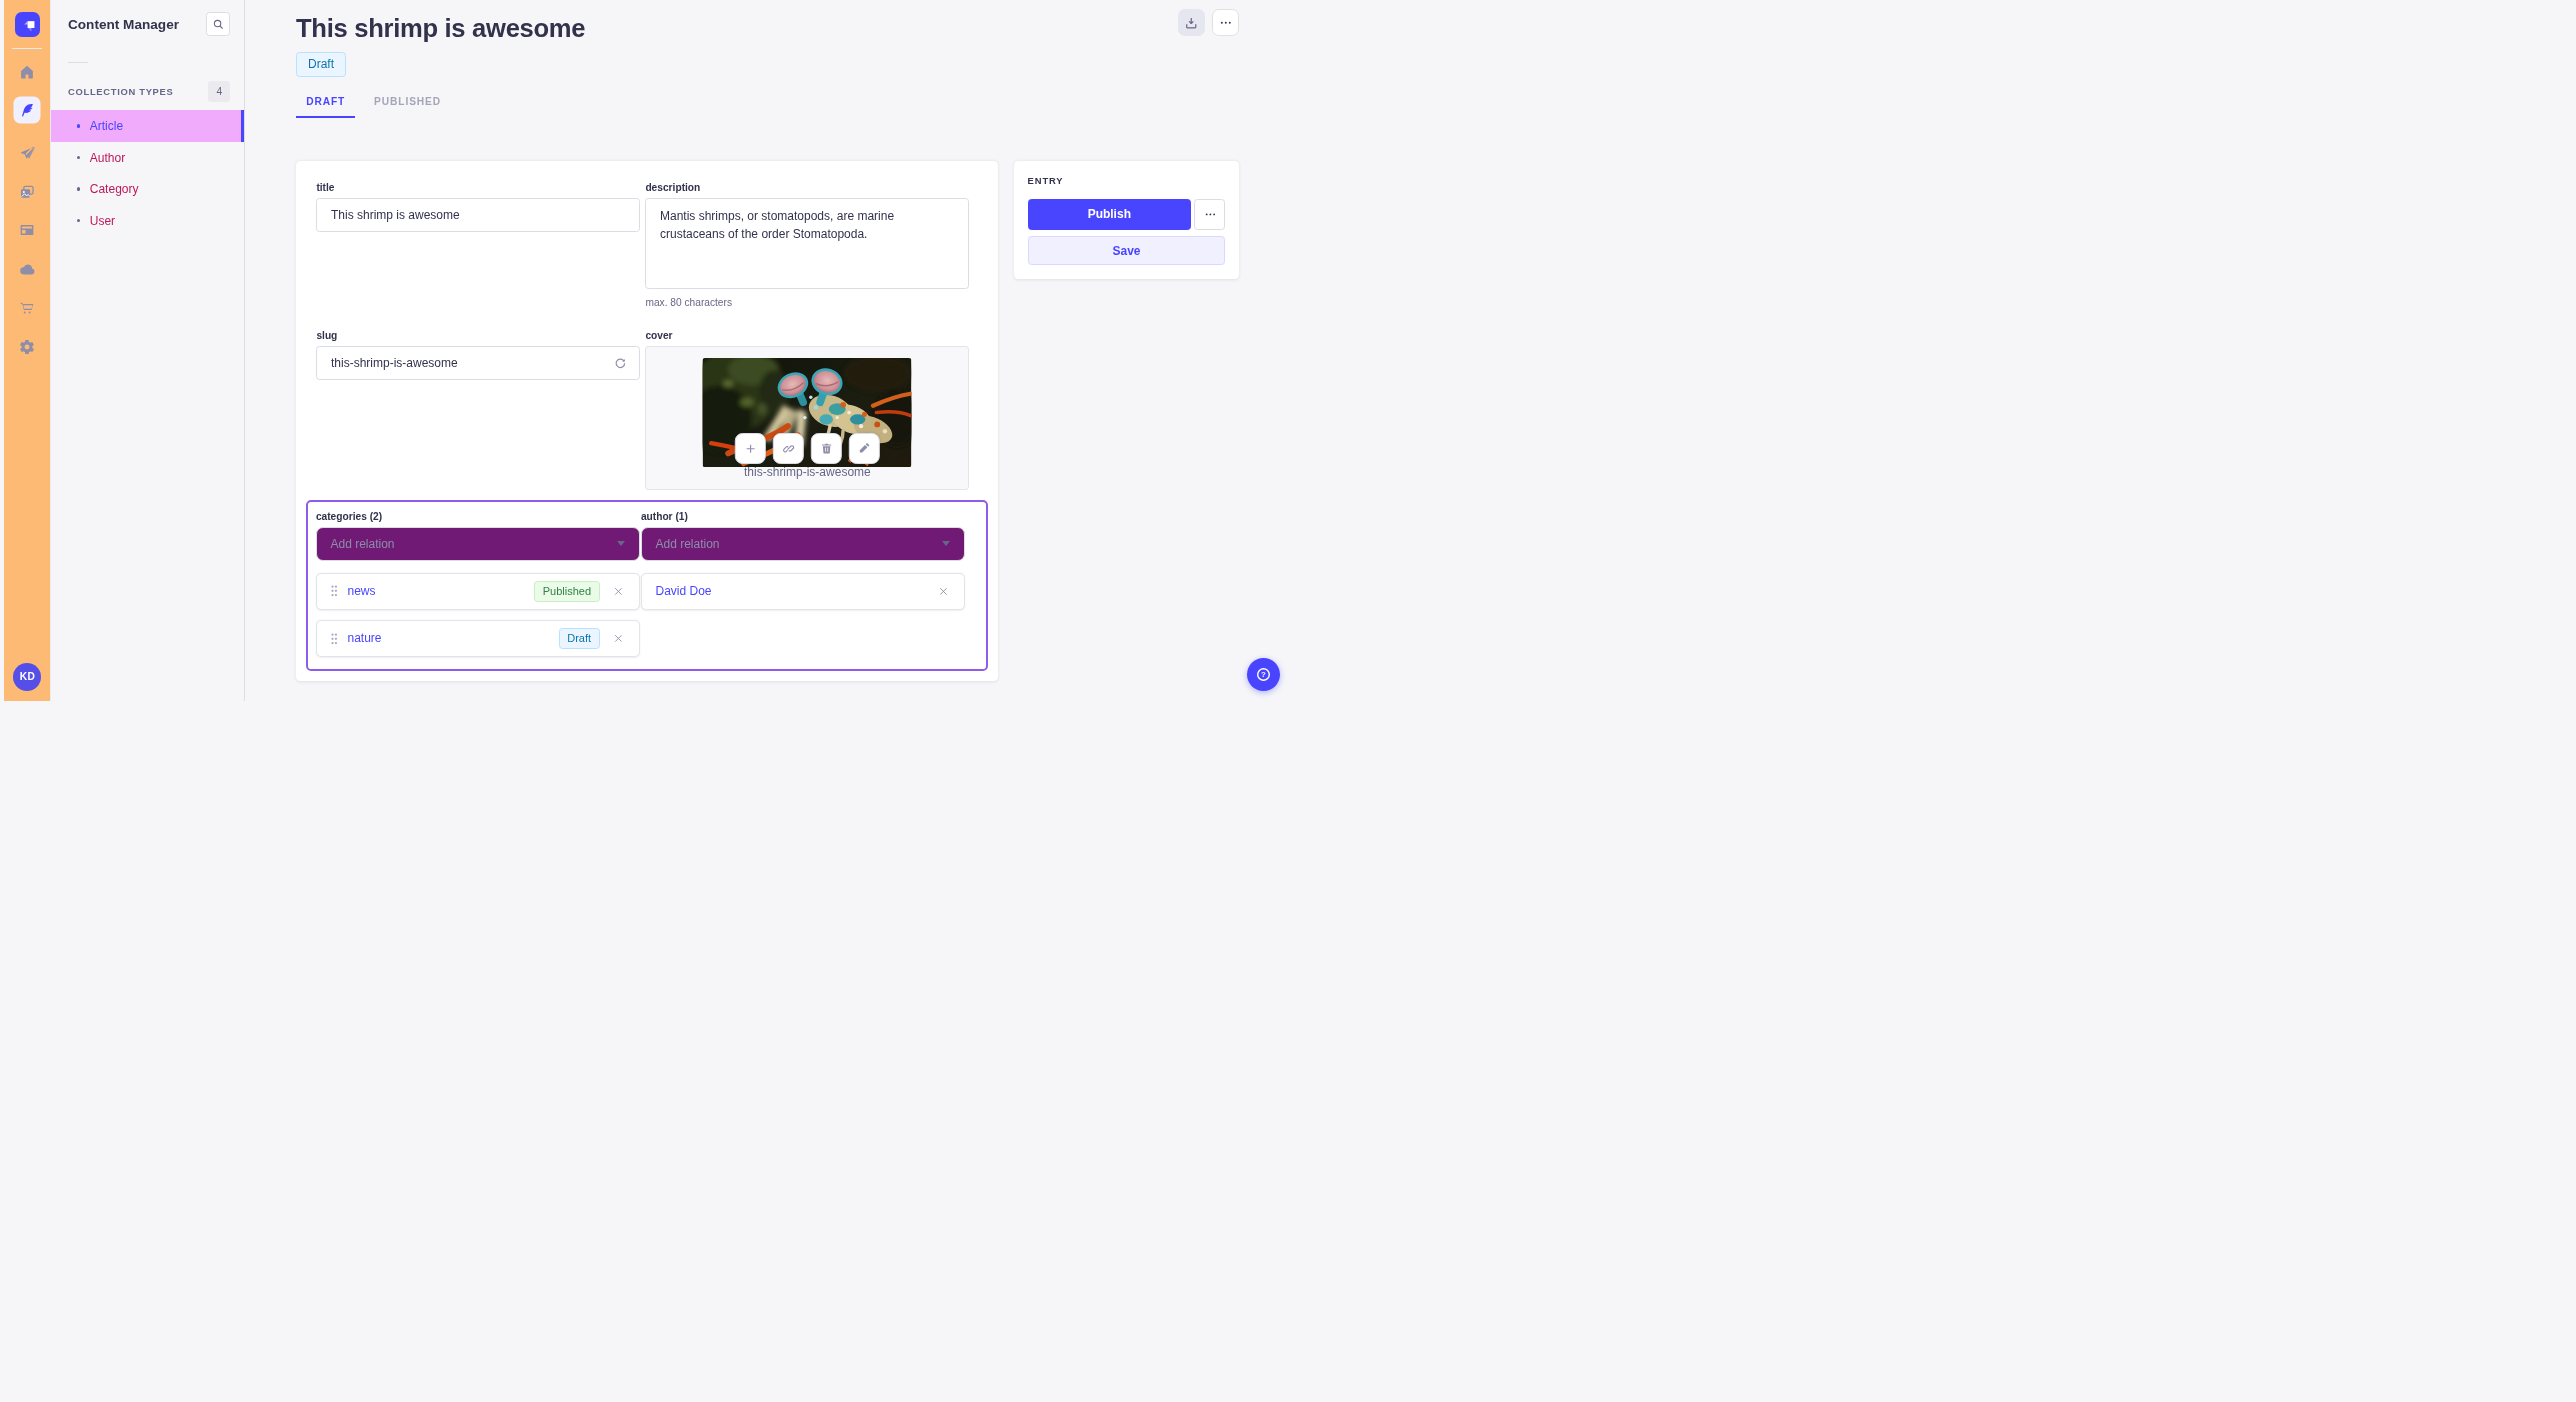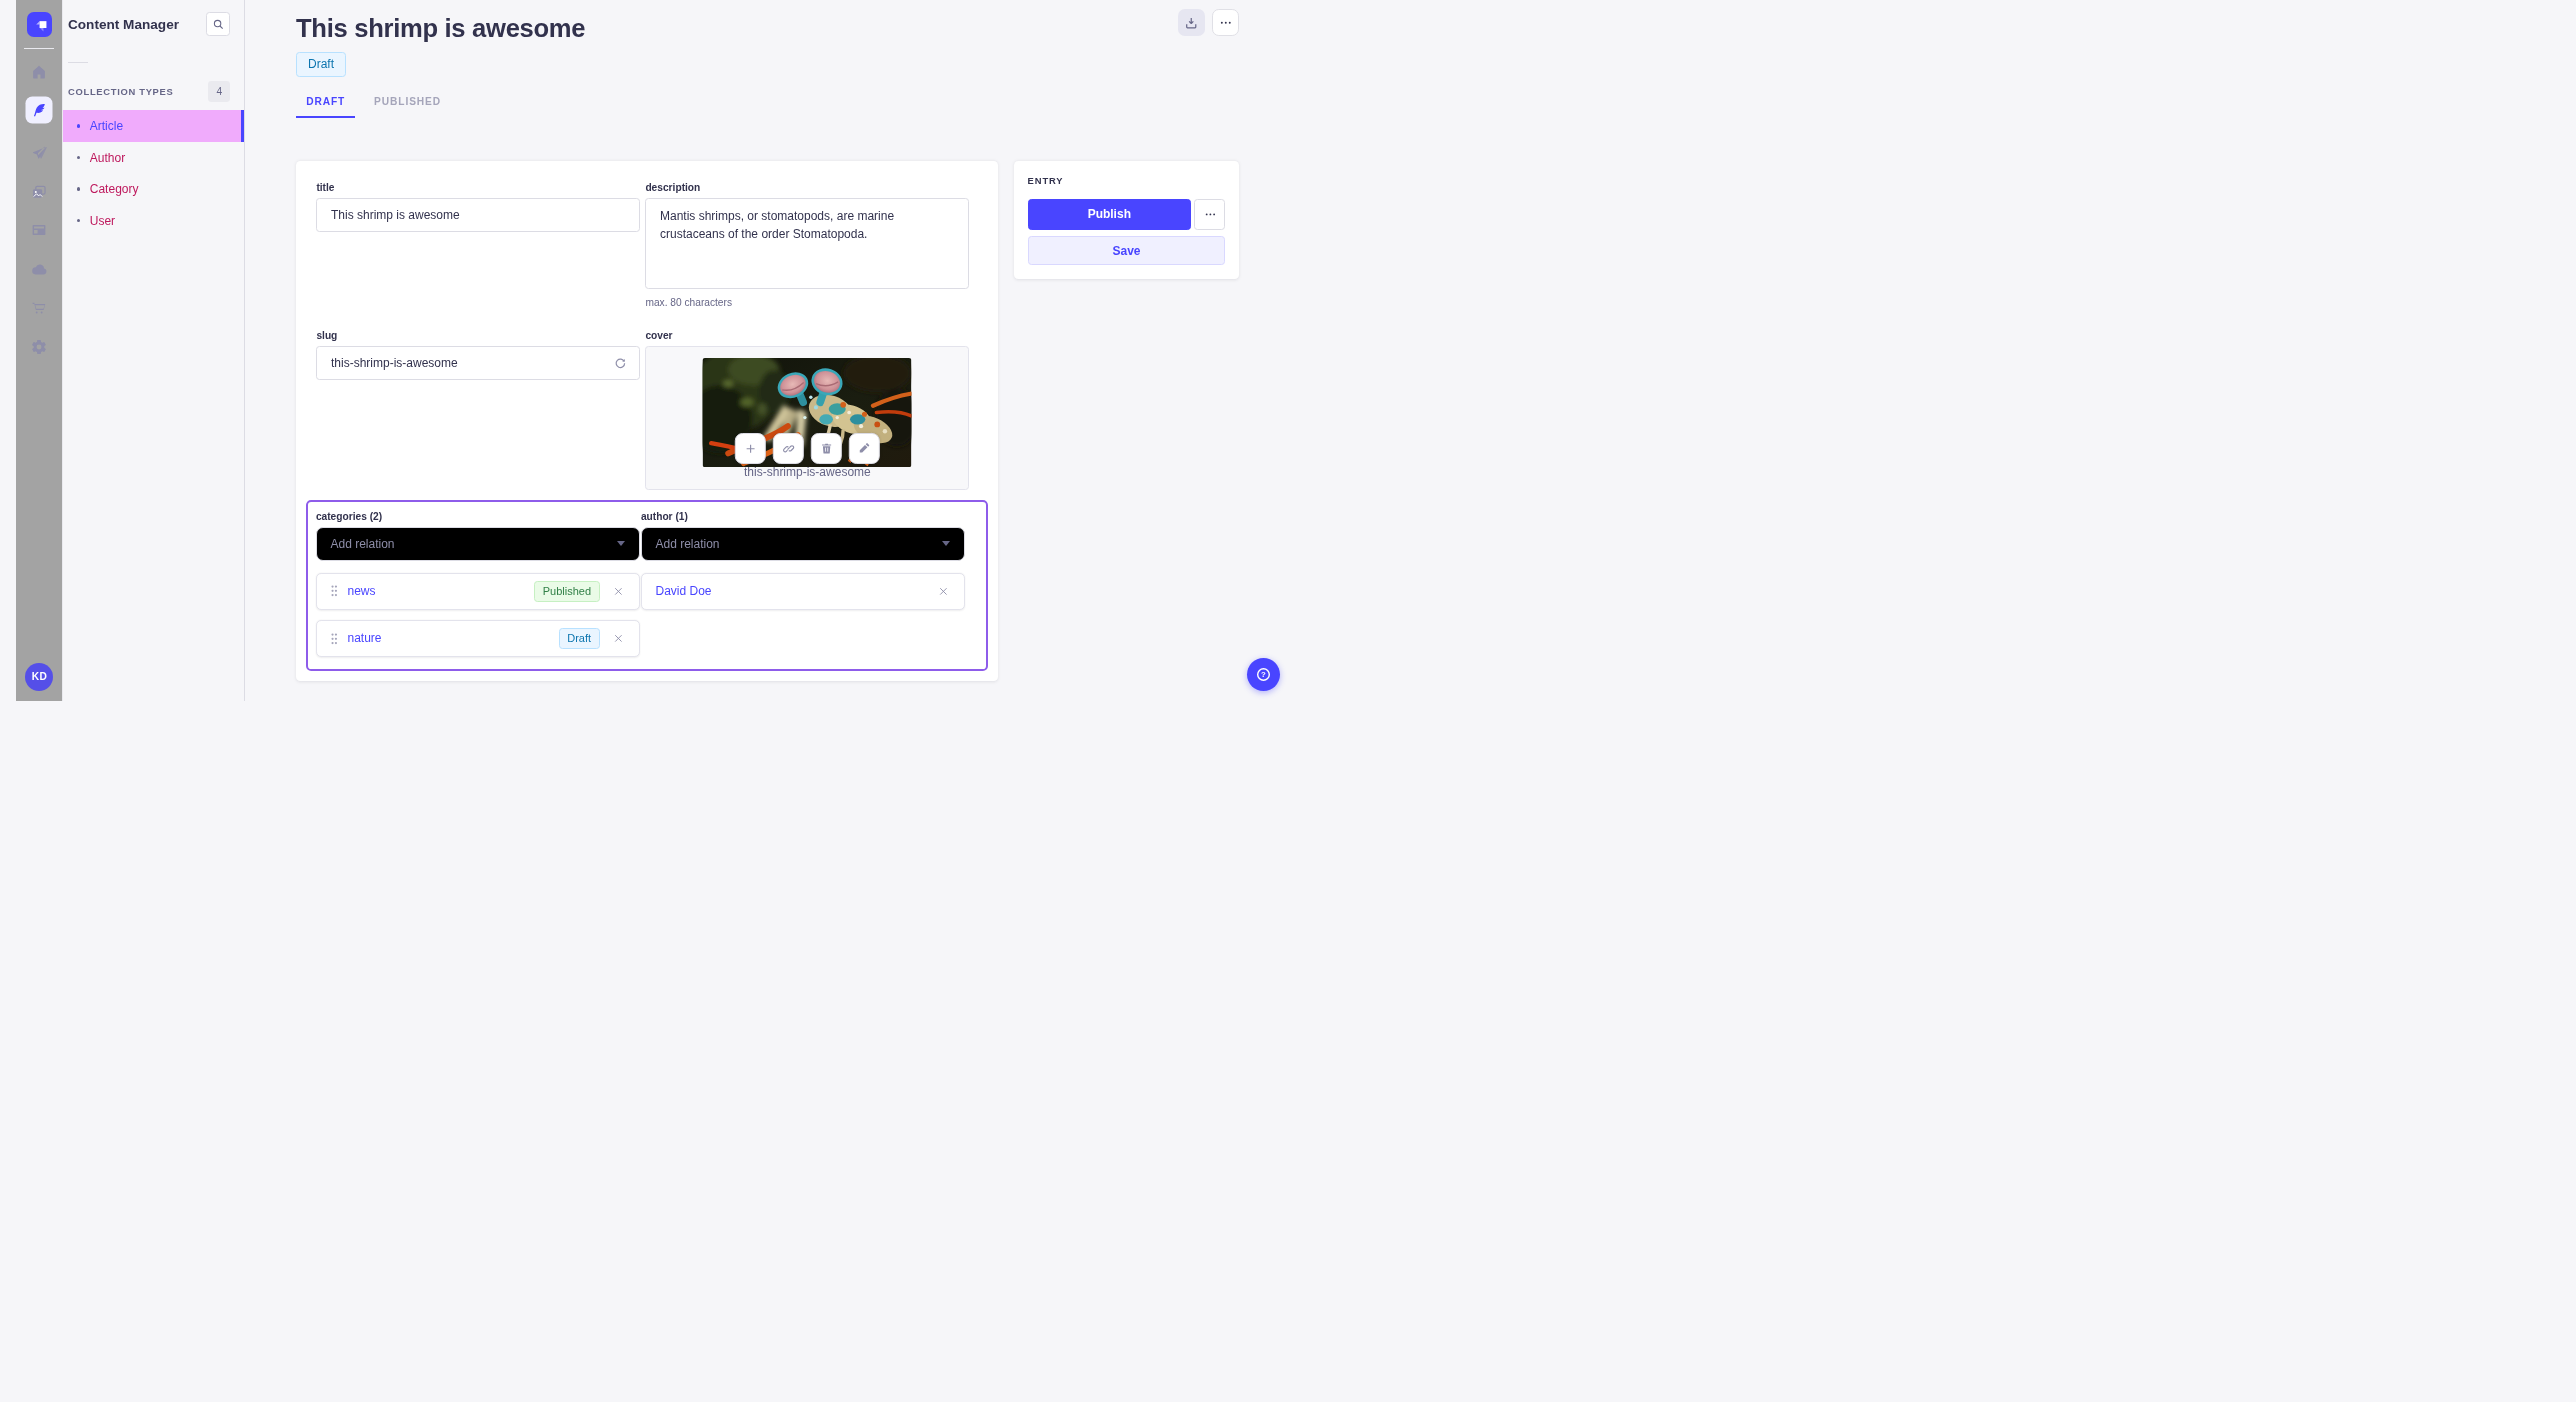--- a/index.html
+++ b/index.html
@@ -5,22 +5,22 @@
   * { box-sizing: border-box; margin: 0; padding: 0; }
   html,body { width:1288px; height:701px; overflow:hidden; }
   body {
     font-family: "Liberation Sans", sans-serif;
     background:#f6f6f9;
     color:#32324d;
     position:relative;
   }
   
   .navbar {
-    position:absolute; left:16px; top:0; bottom:0; width:47px;
-    background:#a3a3a3; border-right:0.9px solid #eaeaef; z-index:30;
+    position:absolute; left:4px; top:0; bottom:0; width:47px;
+    background:#fdba74; border-right:0.9px solid #eaeaef; z-index:30;
   }
   .logo {
     position:absolute; left:11px; top:12px; width:25px; height:25px;
     border-radius:6.8px; background:#4945ff; display:flex; align-items:center; justify-content:center;
   }
   .navbar-divider { position:absolute; left:7.7px; right:7.7px; top:48px; height:0.9px; background:#eaeaef; }
   .nav-icon {
     position:absolute; left:50%; transform:translate(-50%,-50%);
     width:27px; height:27px; display:flex; align-items:center; justify-content:center;
     color:#8e8ea9; border-radius:6.8px; cursor:pointer;
@@ -117,21 +117,21 @@
     display:flex; align-items:center; justify-content:center; color:#8e8ea9; cursor:pointer;
     box-shadow:0 0.9px 2.6px rgba(33,33,52,.15);
   }
   .cover-caption { position:absolute; left:0; right:0; bottom:9.4px; text-align:center; font-size:12px; color:#666687; }
   
   .relations-outline {
     margin:10.2px -10.2px 0; border:2.6px solid #8e5cea; border-radius:5.1px; padding:8.5px 7.7px 12px;
   }
   .relations-grid { display:grid; grid-template-columns:324px 324px; column-gap:1px; }
   .select-box {
-    height:34px; border:0.9px solid #dcdce4; border-radius:7px; background:#000000;
+    height:34px; border:0.9px solid #dcdce4; border-radius:7px; background:#701a75;
     display:flex; align-items:center; justify-content:space-between; padding:0 13.6px; cursor:pointer;
   }
   .select-placeholder { font-size:12px; color:#8e8ea9; }
   .caret-down { width:0; height:0; border-left:4.3px solid transparent; border-right:4.3px solid transparent; border-top:5.1px solid #666687; }
   .relation-row {
     margin-top:10.2px; height:37px; background:#ffffff; border:0.9px solid #e3e3ec; border-radius:5.1px;
     box-shadow:0 0.9px 1.7px rgba(33,33,52,.08);
     display:flex; align-items:center; padding:0 12px 0 13.6px;
   }
   .relation-row.first { margin-top:12px; }

